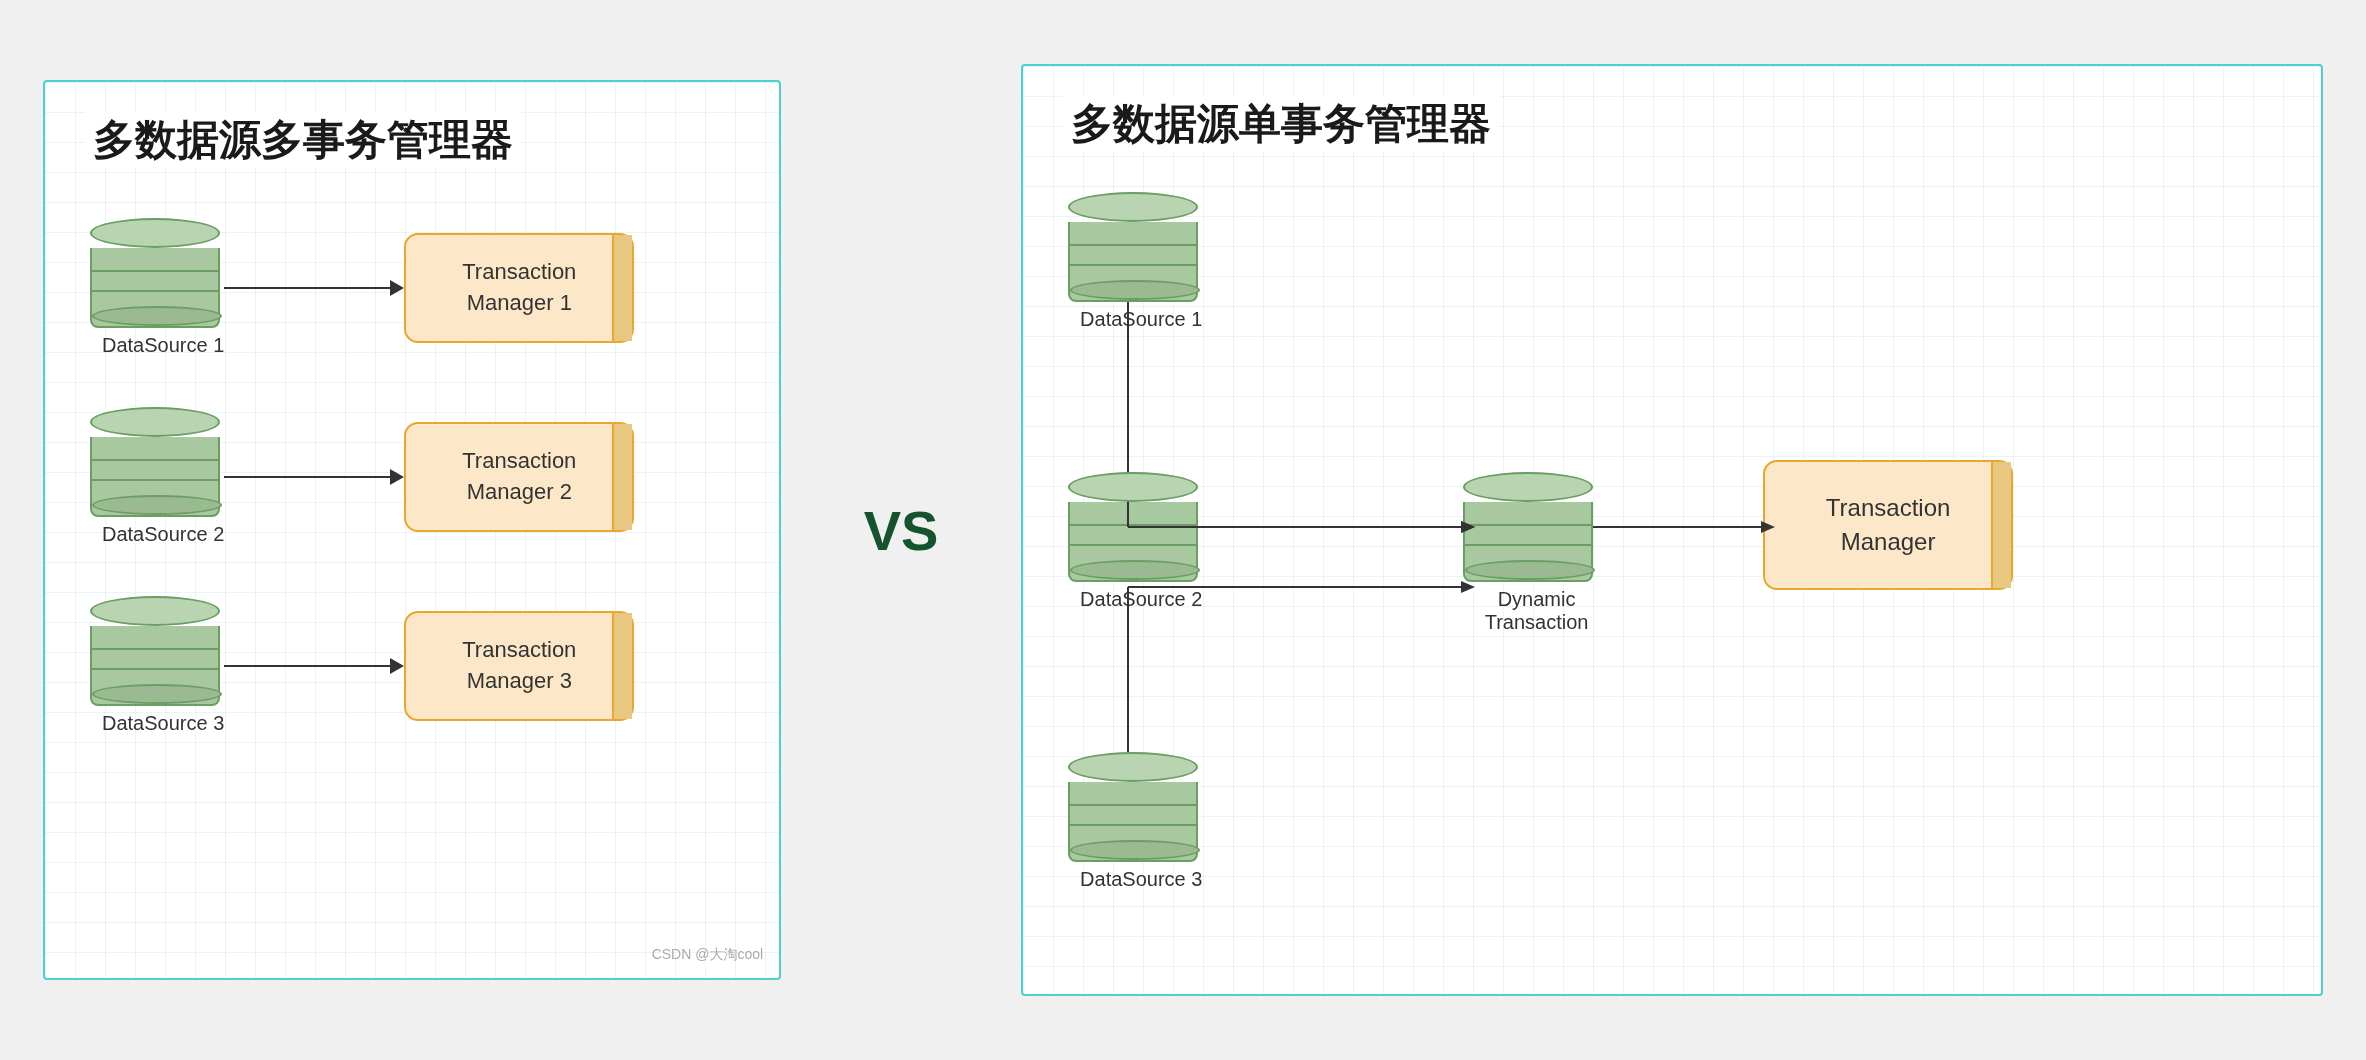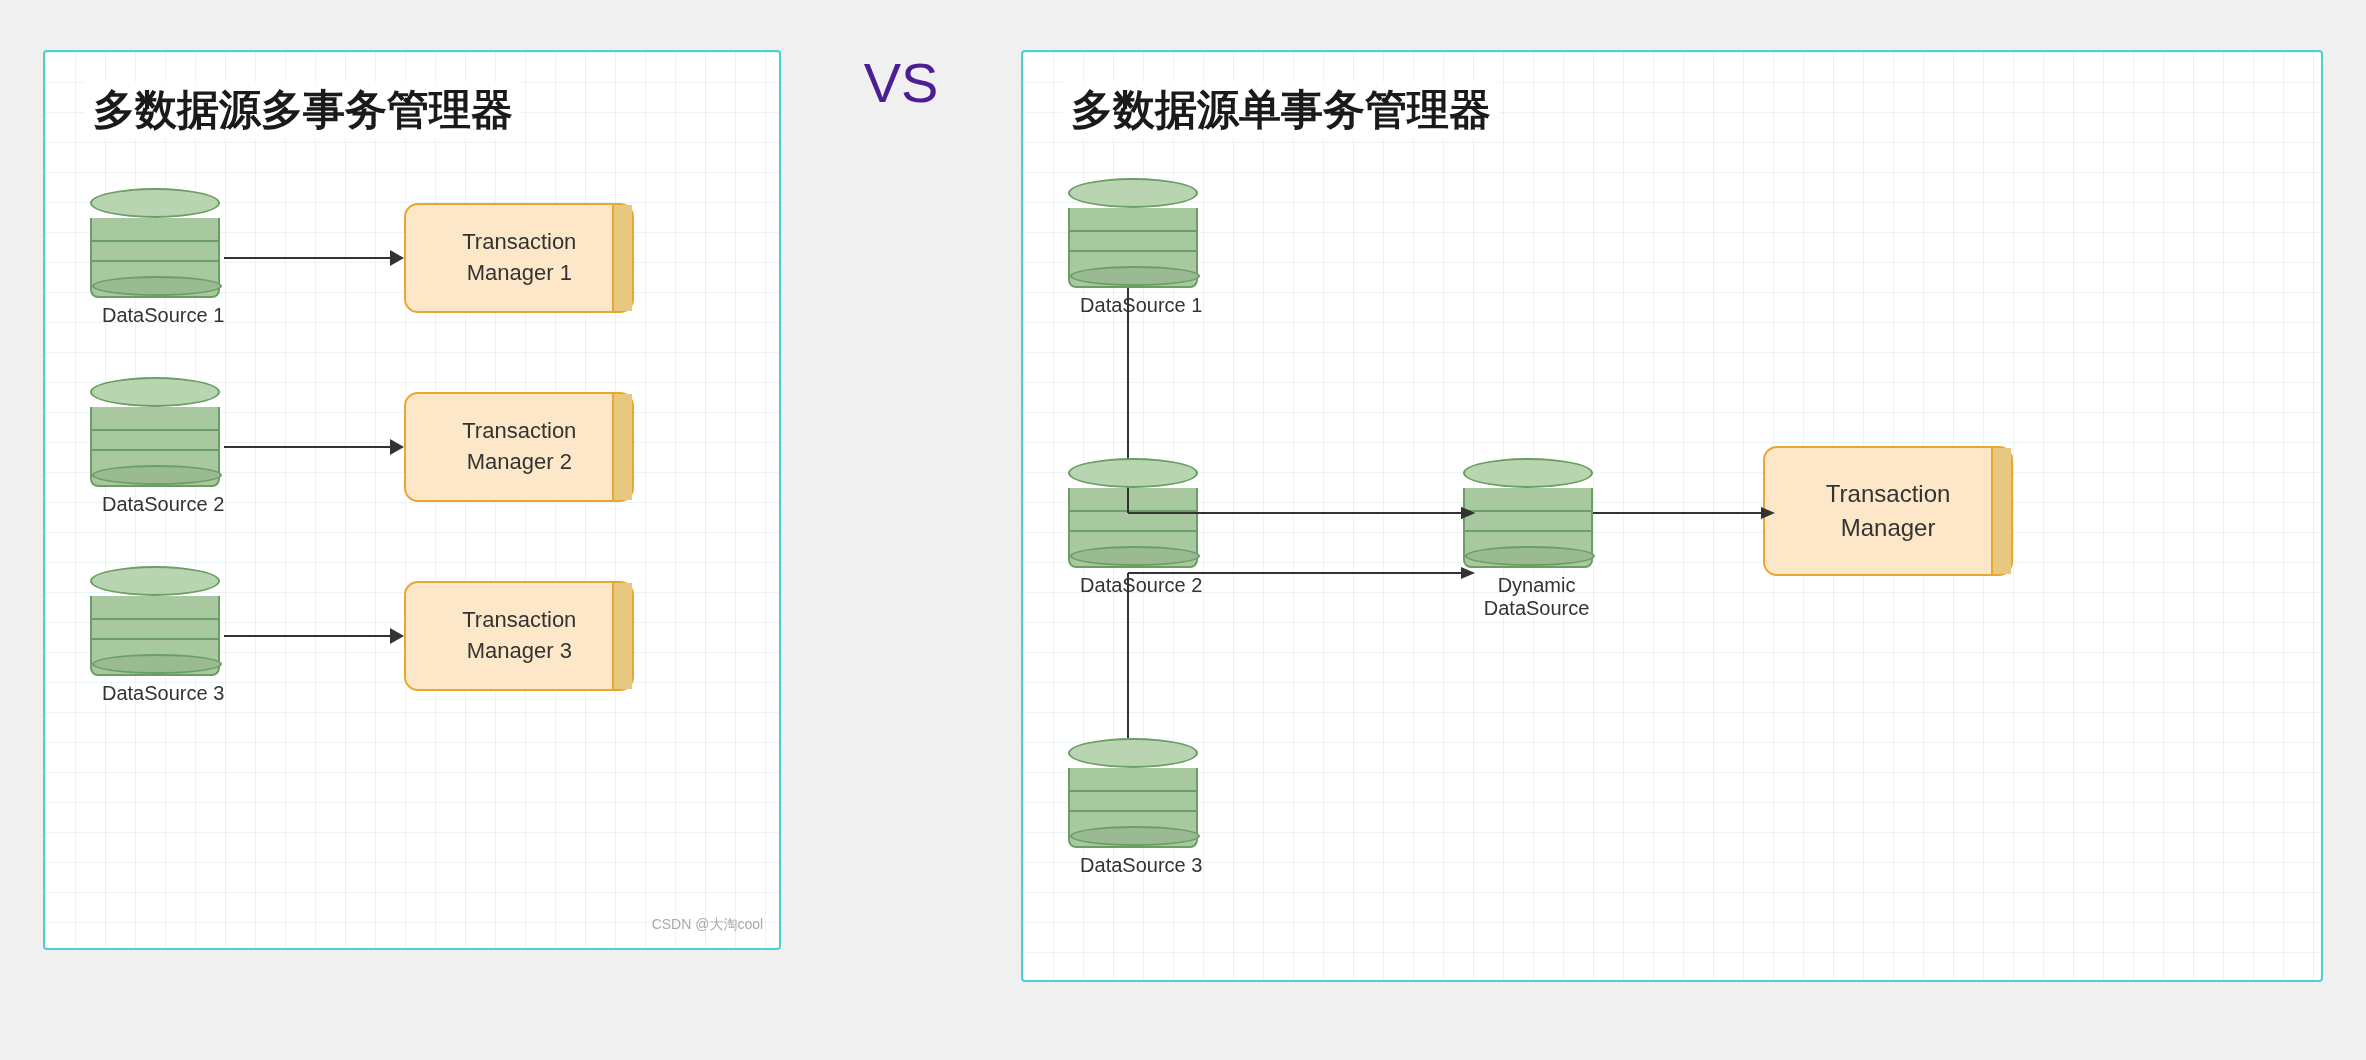--- a/index.html
+++ b/index.html
@@ -10,21 +10,21 @@
       width: 2366px;
       height: 1060px;
       display: flex;
       align-items: center;
       justify-content: center;
       overflow: hidden;
     }
 
     .main-container {
       display: flex;
-      align-items: flex-start;
+      align-items: center;
       gap: 60px;
       width: 2280px;
       height: 960px;
     }
 
     .diagram-box {
       background: white;
       border: 2px solid #4dd0d0;
       border-radius: 4px;
       padding: 30px 40px;
@@ -52,22 +52,22 @@
       font-weight: bold;
       color: #1a1a1a;
       margin-bottom: 40px;
       background: white;
       display: inline-block;
       padding: 0 8px;
     }
 
     .vs-label {
       font-size: 56px;
-      font-weight: normal;
-      color: #4c1d95;
+      font-weight: bold;
+      color: #14532d;
       width: 120px;
       text-align: center;
       flex-shrink: 0;
     }
 
     
     .db-cylinder {
       width: 130px;
       height: 110px;
       position: relative;
@@ -320,21 +320,21 @@
       <div style="position:absolute; top:280px; left:400px; display:flex;flex-direction:column;align-items:center;">
         <div class="db-cylinder">
           <div class="db-top"></div>
           <div class="db-body">
             <div class="db-line" style="top:22px;"></div>
             <div class="db-line" style="top:42px;"></div>
             <div class="db-bottom-ellipse"></div>
           </div>
         </div>
         <div class="db-label" style="white-space:pre-line;text-align:center;">Dynamic
-DataSource</div>
+Transaction</div>
       </div>
 
       <div style="position:absolute; top:268px; left:700px;">
         <div class="tm-box" style="width:250px; height:130px; font-size:24px;">
           <span style="white-space:pre-line;">Transaction
 Manager</span>
         </div>
       </div>
 
       <svg style="position:absolute;top:0;left:0;width:100%;height:100%;overflow:visible;">

